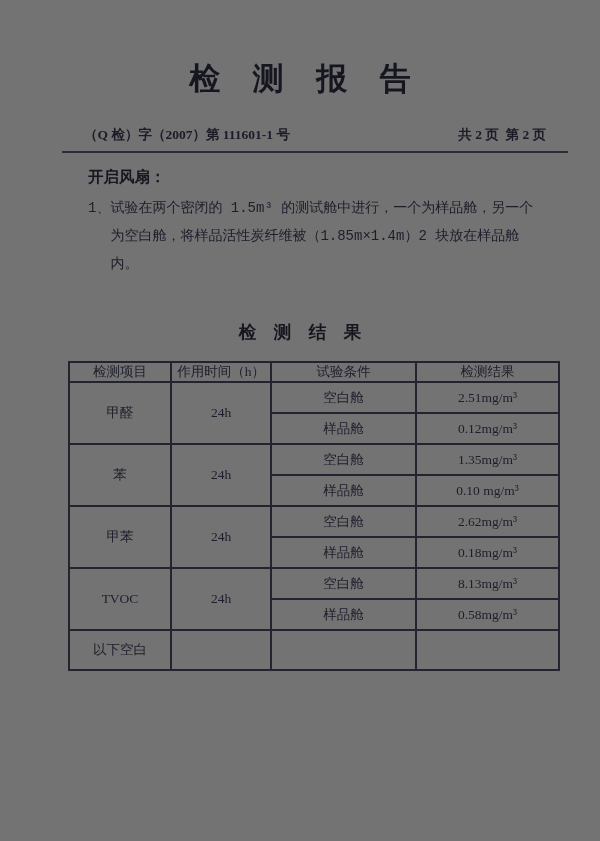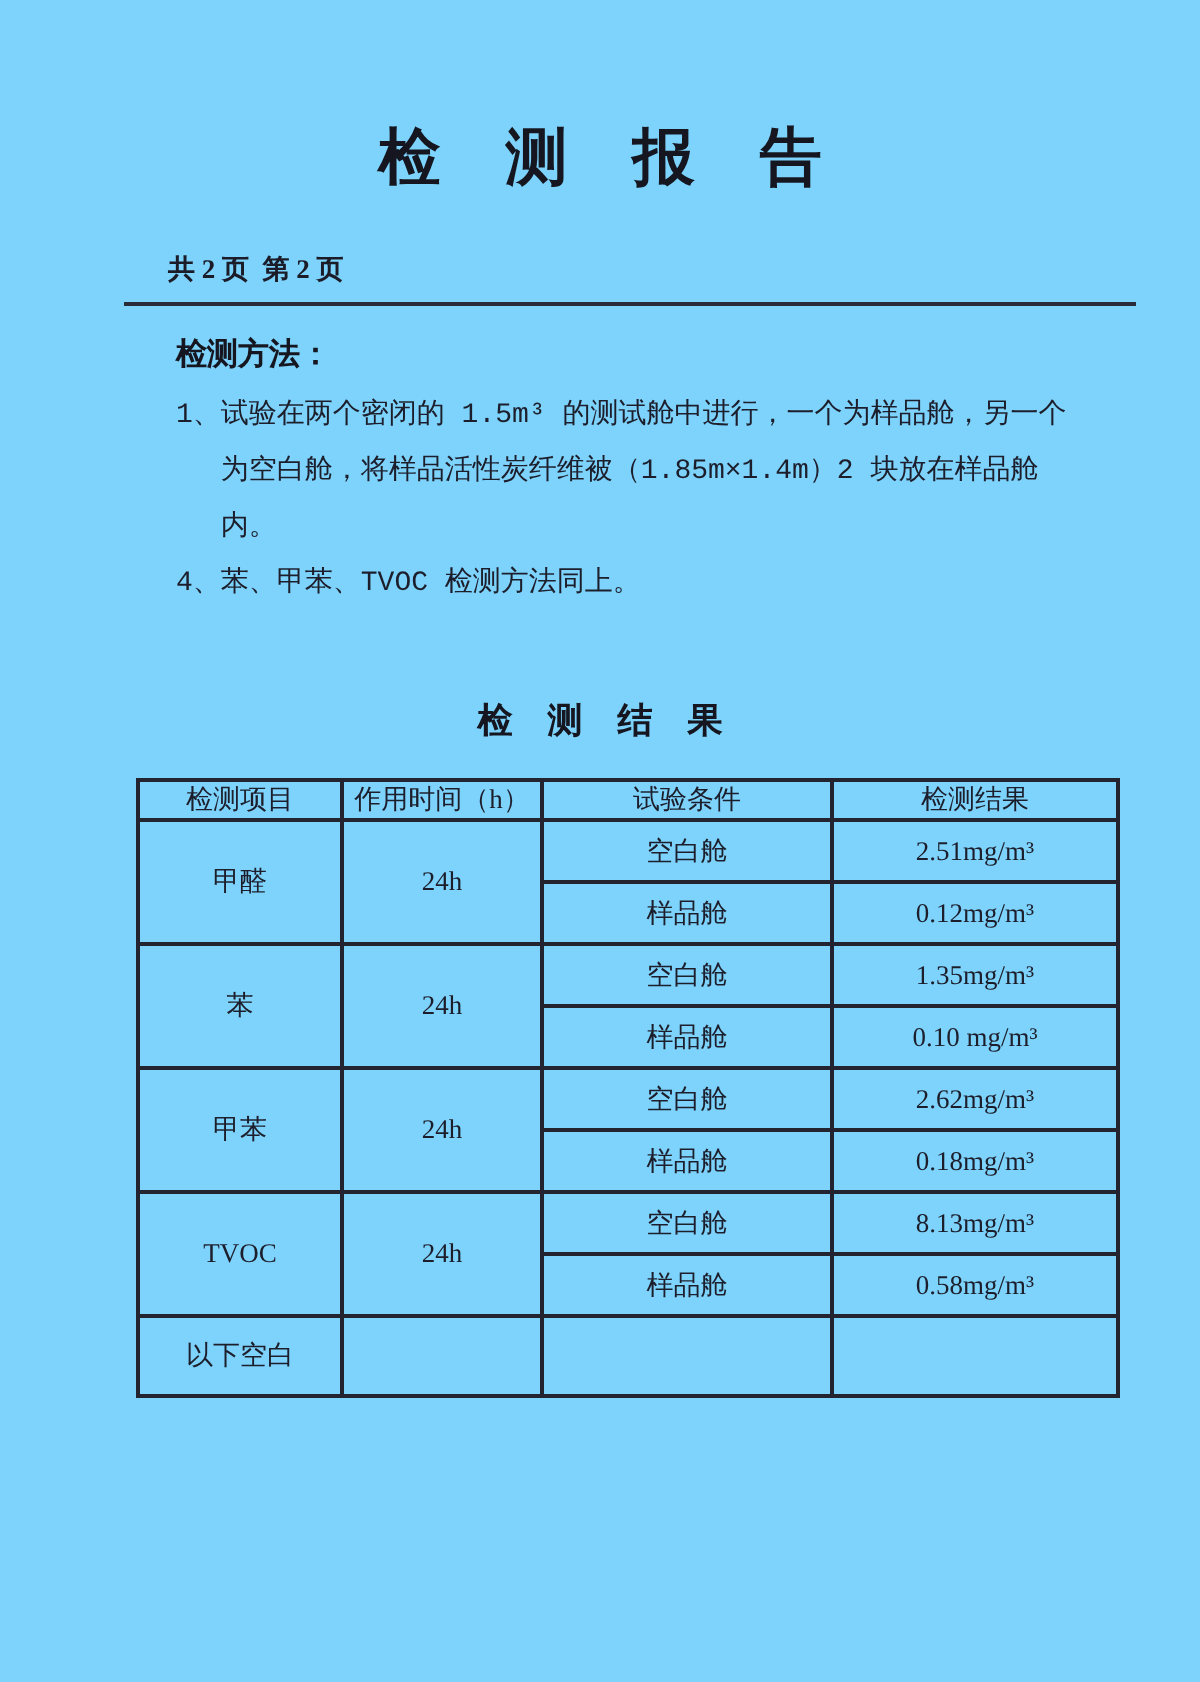--- a/index.html
+++ b/index.html
@@ -5,21 +5,21 @@
   * { margin: 0; padding: 0; box-sizing: border-box; }
   html, body { background: #e9e9e7; }
   body {
     width: 600px; height: 841px;
     font-family: "Liberation Serif", serif;
     color: #1b1c28;
     position: relative;
   }
   .page {
     position: absolute; inset: 0;
-    background: #7dd3fc;
+    background: #737373;
     overflow: hidden;
   }
   
   .report-title {
     margin-top: 58px;
     text-align: center;
     font-size: 31px;
     font-weight: bold;
     letter-spacing: 1.05em;
     padding-left: 1.05em; 
@@ -90,29 +90,29 @@
   .sup3 { white-space: pre; }
 </style>
 </head>
 <body>
 
 <div class="page">
 
   <h1 class="report-title">检测报告</h1>
 
   <div class="doc-row">
+    <span>（Q 检）字（2007）第 111601-1 号</span>
     <span>共 2 页  第 2 页</span>
   </div>
 
   <hr class="header-rule">
 
   <section class="methods">
-    <h2 class="methods-heading">检测方法：</h2>
+    <h2 class="methods-heading">开启风扇：</h2>
     <p class="method-item">1、试验在两个密闭的 1.5m³ 的测试舱中进行，一个为样品舱，另一个为空白舱，将样品活性炭纤维被（1.85m×1.4m）2 块放在样品舱内。</p>
-    <p class="method-item">4、苯、甲苯、TVOC 检测方法同上。</p>
   </section>
 
   <h2 class="results-heading">检测结果</h2>
 
   <table class="results">
     <colgroup>
         <col class="c1">
         <col class="c2">
         <col class="c3">
         <col class="c4">

